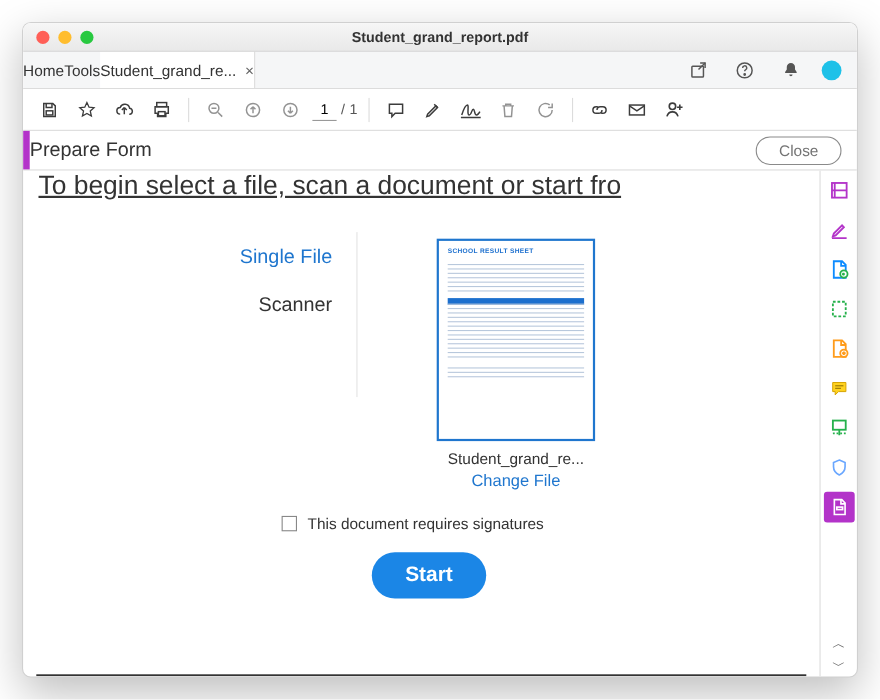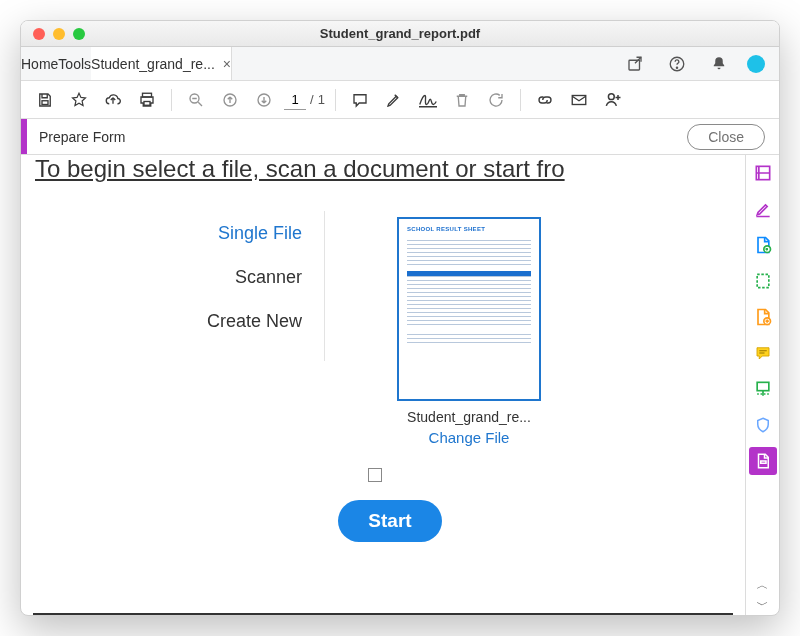--- a/index.html
+++ b/index.html
@@ -39,21 +39,21 @@
   
   .toolbar{height:38px;border-bottom:1px solid var(--border);display:flex;align-items:center;gap:6px;padding:0 10px;color:#555;background:#fff;}
   .toolbar .sep{width:1px;height:22px;background:var(--border);margin:0 4px;}
   .ticon{width:28px;height:28px;display:flex;align-items:center;justify-content:center;border-radius:3px;}
   .toolbar .page{font-size:13px;color:#555;display:flex;align-items:center;gap:4px;}
   .toolbar .page input{width:22px;height:20px;border:none;border-bottom:1px solid #999;text-align:center;font-size:13px;background:transparent;}
   .ticon svg{display:block}
   
   .contextbar{height:36px;border-bottom:1px solid var(--border);display:flex;align-items:center;padding-right:14px;}
   .context-accent{width:6px;height:100%;background:var(--purple);} 
-  .context-label{padding-left:12px;font-size:14px;color:#333;}
+  .context-label{font-size:18px;color:#333;}
   .closebtn{margin-left:auto;padding:4px 20px;border:1px solid #8a8a8a;border-radius:16px;font-size:14px;background:#fff;color:#737373;}
   
   .body{flex:1;display:flex;overflow:hidden;}
   .main{flex:1;padding:0 0 0 14px;display:flex;flex-direction:column;overflow:hidden;position:relative;}
   .heading{font-size:24px;color:#333;margin:0;white-space:nowrap;text-decoration:underline;}
   .center{display:flex;padding-top:34px;gap:44px;padding-left:130px;}
   .options{width:160px;text-align:right;font-size:18px;line-height:44px;border-right:1px solid #e3e3e3;padding-right:22px;margin-top:-6px;height:150px;}
   .options .opt{color:#333;}
   .options .opt.active{color:var(--brand);}
   .preview{display:flex;flex-direction:column;align-items:center;width:200px;}
@@ -228,21 +228,20 @@
     <button class="closebtn">Close</button>
   </div>
 
   <div class="body">
     <div class="main">
       <div class="heading">To begin select a file, scan a document or start fro</div>
       <div class="center">
         <div class="options">
           <div class="opt active">Single File</div>
           <div class="opt">Scanner</div>
-          <div class="opt">Create New</div>
         </div>
         <div class="preview">
           <div class="thumb">
             <div class="thumb-title">SCHOOL RESULT SHEET</div>
             <div class="grid">
               <div class="row"></div>
                   <div class="row"></div>
                   <div class="row"></div>
                   <div class="row"></div>
               <div class="row"></div>
@@ -267,20 +266,21 @@
                   <div class="row"></div>
                   <div class="row"></div>
             </div>
           </div>
           <div class="thumb-name">Student_grand_re...</div>
           <div class="changefile">Change File</div>
         </div>
       </div>
       <div class="checkbox-row">
         <span class="chk"></span>
+        <span>This document requires signatures</span>
       </div>
       <button class="startbtn">Start</button>
       <div class="bottom"></div>
     </div>
 
     <div class="rail">
       <div class="ri">
         <svg width="20" height="20" viewBox="0 0 24 24" fill="none" stroke="var(--purple)" stroke-width="2">
               <rect x="4" y="4" width="16" height="16"></rect>
               <path d="M7 4v16M4 12h16"></path>

